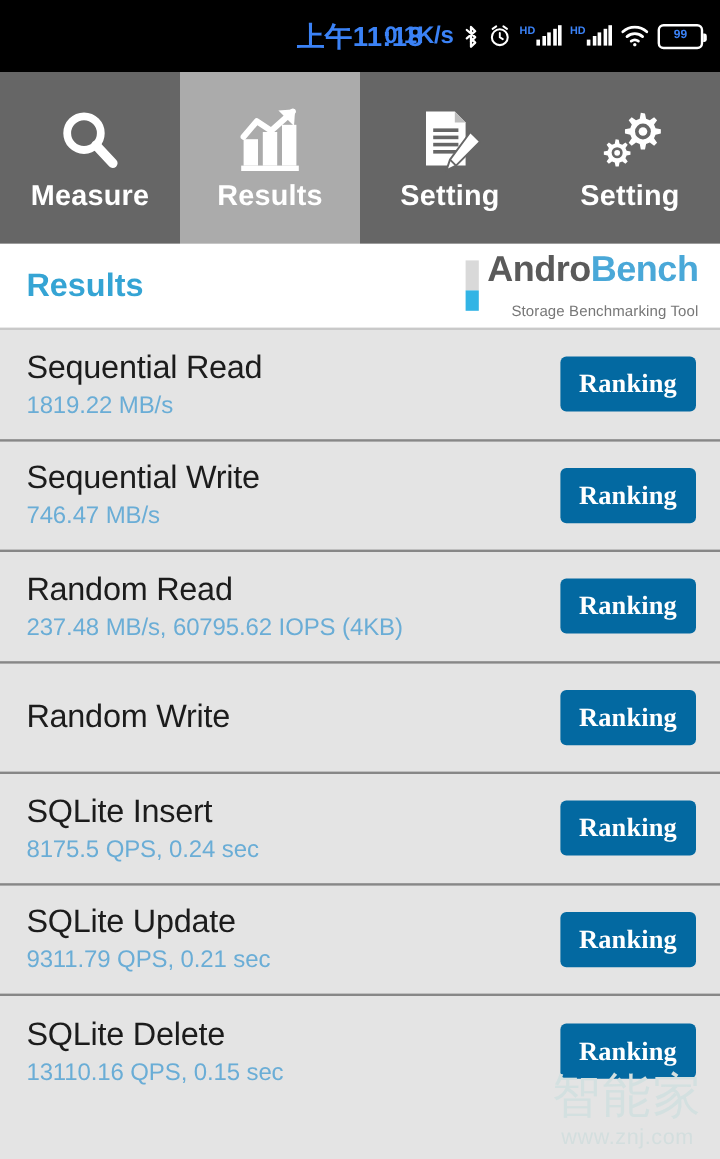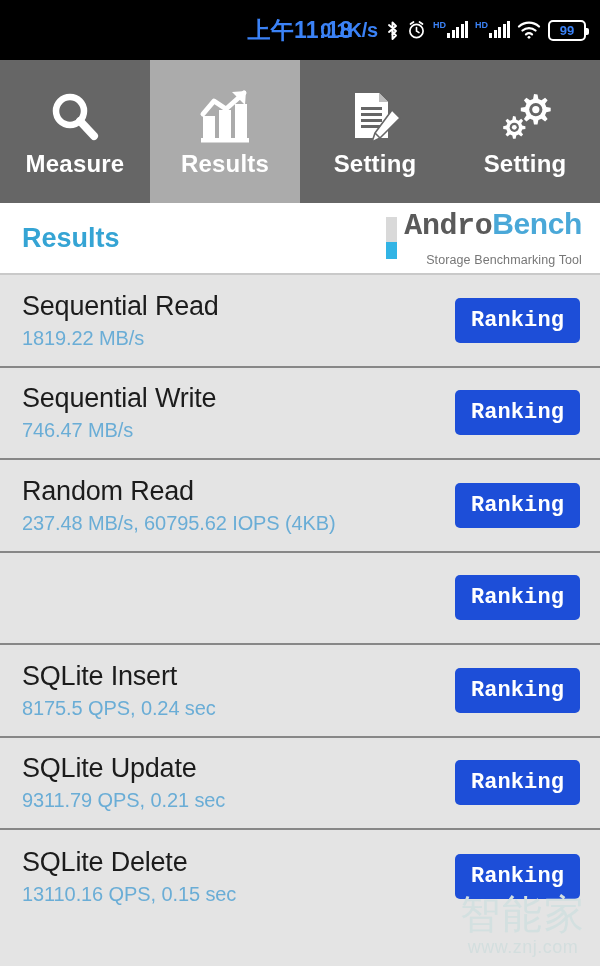--- a/index.html
+++ b/index.html
@@ -36,21 +36,21 @@
   .sig i:nth-child(5) { height: 17px; }
   .sig-wrap { display: flex; align-items: flex-end; }
   .hd {
     font-size: 9px; font-weight: 700; line-height: 1;
     margin-right: 1px; align-self: flex-start; margin-top: -1px;
   }
   .batt {
     width: 38px; height: 21px; border: 2px solid #fff; border-radius: 5px;
     display: flex; align-items: center; justify-content: center; position: relative;
   }
-  .batt span { font-size: 13px; font-weight: 700; line-height: 1; text-align: center; }
+  .batt span { font-size: 10px; font-weight: 700; line-height: 1; text-align: center; }
   .batt::after {
     content: ""; position: absolute; right: -5px; top: 6px;
     width: 3px; height: 7px; background: #fff; border-radius: 0 2px 2px 0;
   }
 
   
   .tabbar { display: flex; height: 143px; }
   .tab {
     flex: 1 1 0; background: #666666; color: #fff;
     display: flex; flex-direction: column; align-items: center; justify-content: center;
@@ -66,39 +66,39 @@
     justify-content: space-between; padding: 0 18px 0 22px;
     border-bottom: 2px solid #c9c9c9;
   }
   .pagetitle { color: #35a4d4; font-size: 27px; font-weight: 700; }
   .logo { display: flex; align-items: center; gap: 7px; }
   .logo-bar { width: 11px; height: 42px; display: flex; flex-direction: column; }
   .logo-bar .top { flex: 1.45; background: #d9d9d9; }
   .logo-bar .bot { flex: 1; background: #32b4e5; }
   .logo-text { display: flex; flex-direction: column; line-height: 1; }
   .logo-main { font-size: 30px; font-weight: 700; letter-spacing: -0.4px; }
-  .logo-main .a { color: #5a5a5a; font-family: Liberation Mono, monospace; }
+  .logo-main .a { color: #5a5a5a; }
   .logo-main .b { color: #4aa8d8; font-weight: 700; }
   .logo-sub { font-size: 12.5px; color: #777; text-align: right; margin-top: 13px; letter-spacing: 0.1px; }
 
   
   .list { background: #e4e4e4; }
   .row {
     height: 92.5px; display: flex; align-items: center; justify-content: space-between;
     padding: 0 20px 0 22px; border-bottom: 2px solid #878787;
     position: relative;
   }
   .row:last-child { border-bottom: none; gap: 34px; }
   .row .info { display: flex; flex-direction: column; gap: 5px; }
   .row .rname { font-size: 27px; color: #1c1c1c; font-weight: 400; letter-spacing: -0.2px; }
   .row .rval { font-size: 20px; color: #6aadd6; letter-spacing: -0.1px; }
   .rank-btn {
-    background: #1d4ed8; color: #fff; border: none; border-radius: 5px;
+    background: #0369a1; color: #fff; border: none; border-radius: 5px;
     font-size: 22px; font-weight: 700; padding: 10px 16px;
-    font-family: Liberation Mono, monospace; cursor: pointer; letter-spacing: 0.1px; text-align: right;
+    font-family: Liberation Serif, serif; cursor: pointer; letter-spacing: 0.1px; text-align: right;
   }
 
   
   .watermark {
     position: absolute; right: 14px; bottom: 8px;
     display: flex; flex-direction: column; align-items: center;
     pointer-events: none; user-select: none;
   }
   .wm-cn {
     font-size: 40px; color: #d3e0e0; font-weight: 500; letter-spacing: 2px;
@@ -257,20 +257,21 @@
     <div class="row">
       <div class="info">
         <div class="rname">Random Read</div>
         <div class="rval">237.48 MB/s, 60795.62 IOPS (4KB)</div>
       </div>
       <button class="rank-btn">Ranking</button>
     </div>
 
     <div class="row">
       <div class="info">
+        <div class="rname">Random Write</div>
       </div>
       <button class="rank-btn">Ranking</button>
     </div>
 
     <div class="row">
       <div class="info">
         <div class="rname">SQLite Insert</div>
         <div class="rval">8175.5 QPS, 0.24 sec</div>
       </div>
       <button class="rank-btn">Ranking</button>

